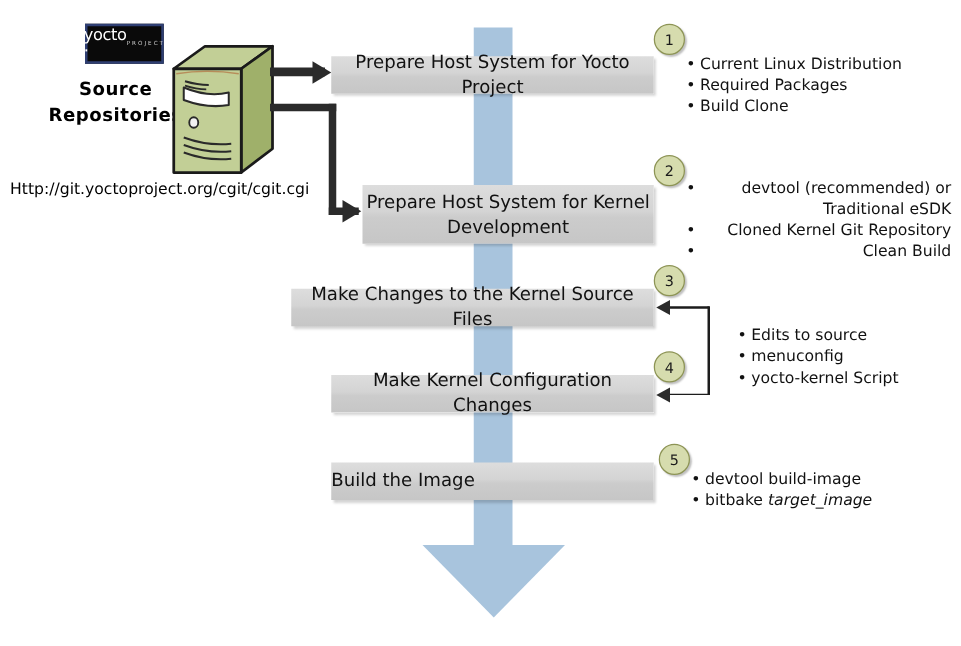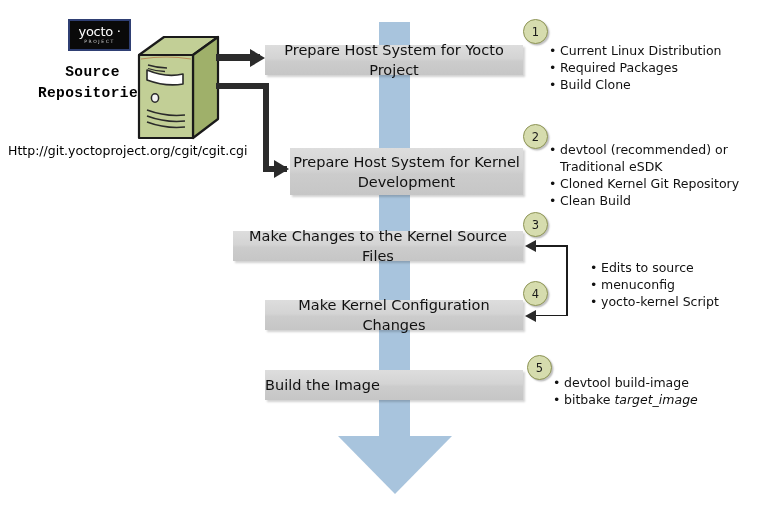--- a/index.html
+++ b/index.html
@@ -23,21 +23,21 @@
   .yocto-logo {
     position: absolute;
     left: 68px;
     top: 19px;
     width: 63px;
     height: 32px;
     background: #0a0a0a;
     border: 2px solid #2f3f73;
     box-sizing: border-box;
     display: flex;
-    flex-direction: column;
+    flex-direction: row;
     align-items: center;
     justify-content: center;
   }
   .yocto-word {
     color: #ffffff;
     font-size: 13px;
     line-height: 13px;
     letter-spacing: -0.3px;
     font-family: "DejaVu Sans", "Liberation Sans", sans-serif;
   }
@@ -54,21 +54,20 @@
     position: absolute;
     left: 30px;
     top: 62px;
     width: 125px;
     text-align: center;
     font-weight: bold;
     font-size: 14.5px;
     line-height: 21px;
     letter-spacing: 0.4px;
     color: #000;
-    font-family: Liberation Mono, monospace;
   }
 
   
   .url-text {
     position: absolute;
     left: 8px;
     top: 143px;
     font-size: 12.5px;
     color: #000;
     white-space: nowrap;
@@ -245,21 +244,21 @@
       <li>Build Clone</li>
     </ul>
   </div>
 
   <div class="pbox" style="left:290px; top:148px; width:233px; height:47px;">
     <span>Prepare Host System for Kernel Development</span>
   </div>
   <div class="step-circle" style="left:523px; top:124px;">
     <span>2</span>
   </div>
-  <div class="bullets" style="left:545px; top:139px; width:218px;">
+  <div class="bullets" style="left:545px; top:139px; width:218px;text-align:right;">
     <ul>
       <li>devtool (recommended) or
 Traditional eSDK</li>
       <li>Cloned Kernel Git Repository</li>
       <li>Clean Build</li>
     </ul>
   </div>
 
   <div class="pbox" style="left:233px; top:231px; width:290px; height:30px;">
     <span>Make Changes to the Kernel Source Files</span>

